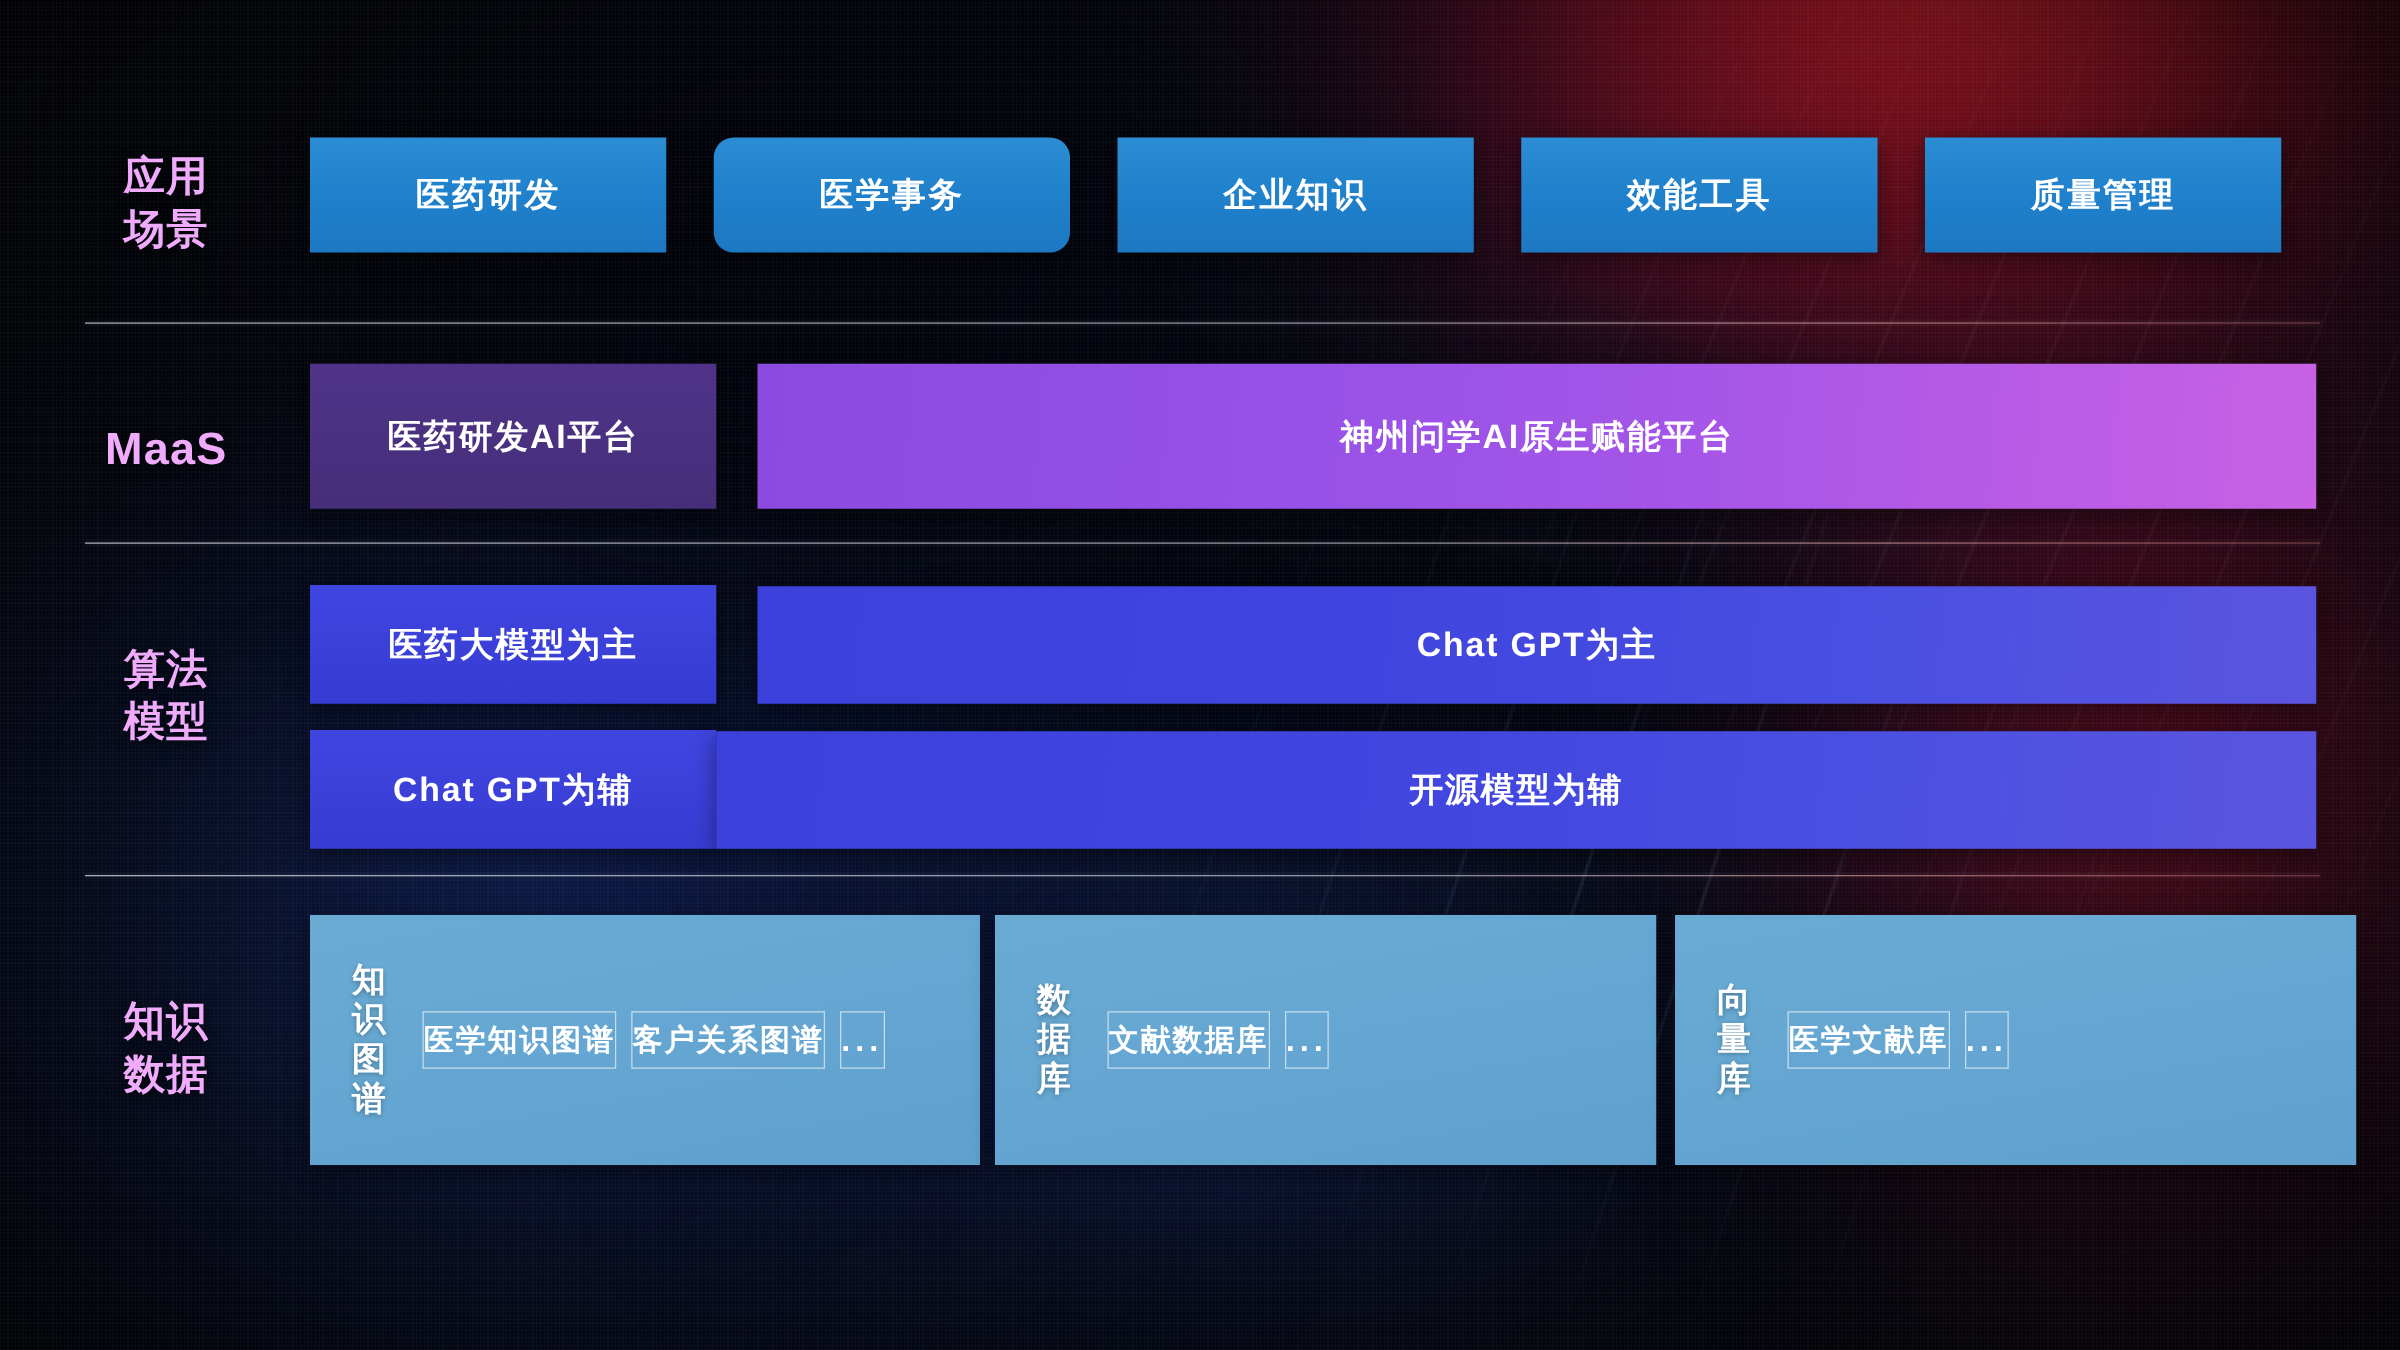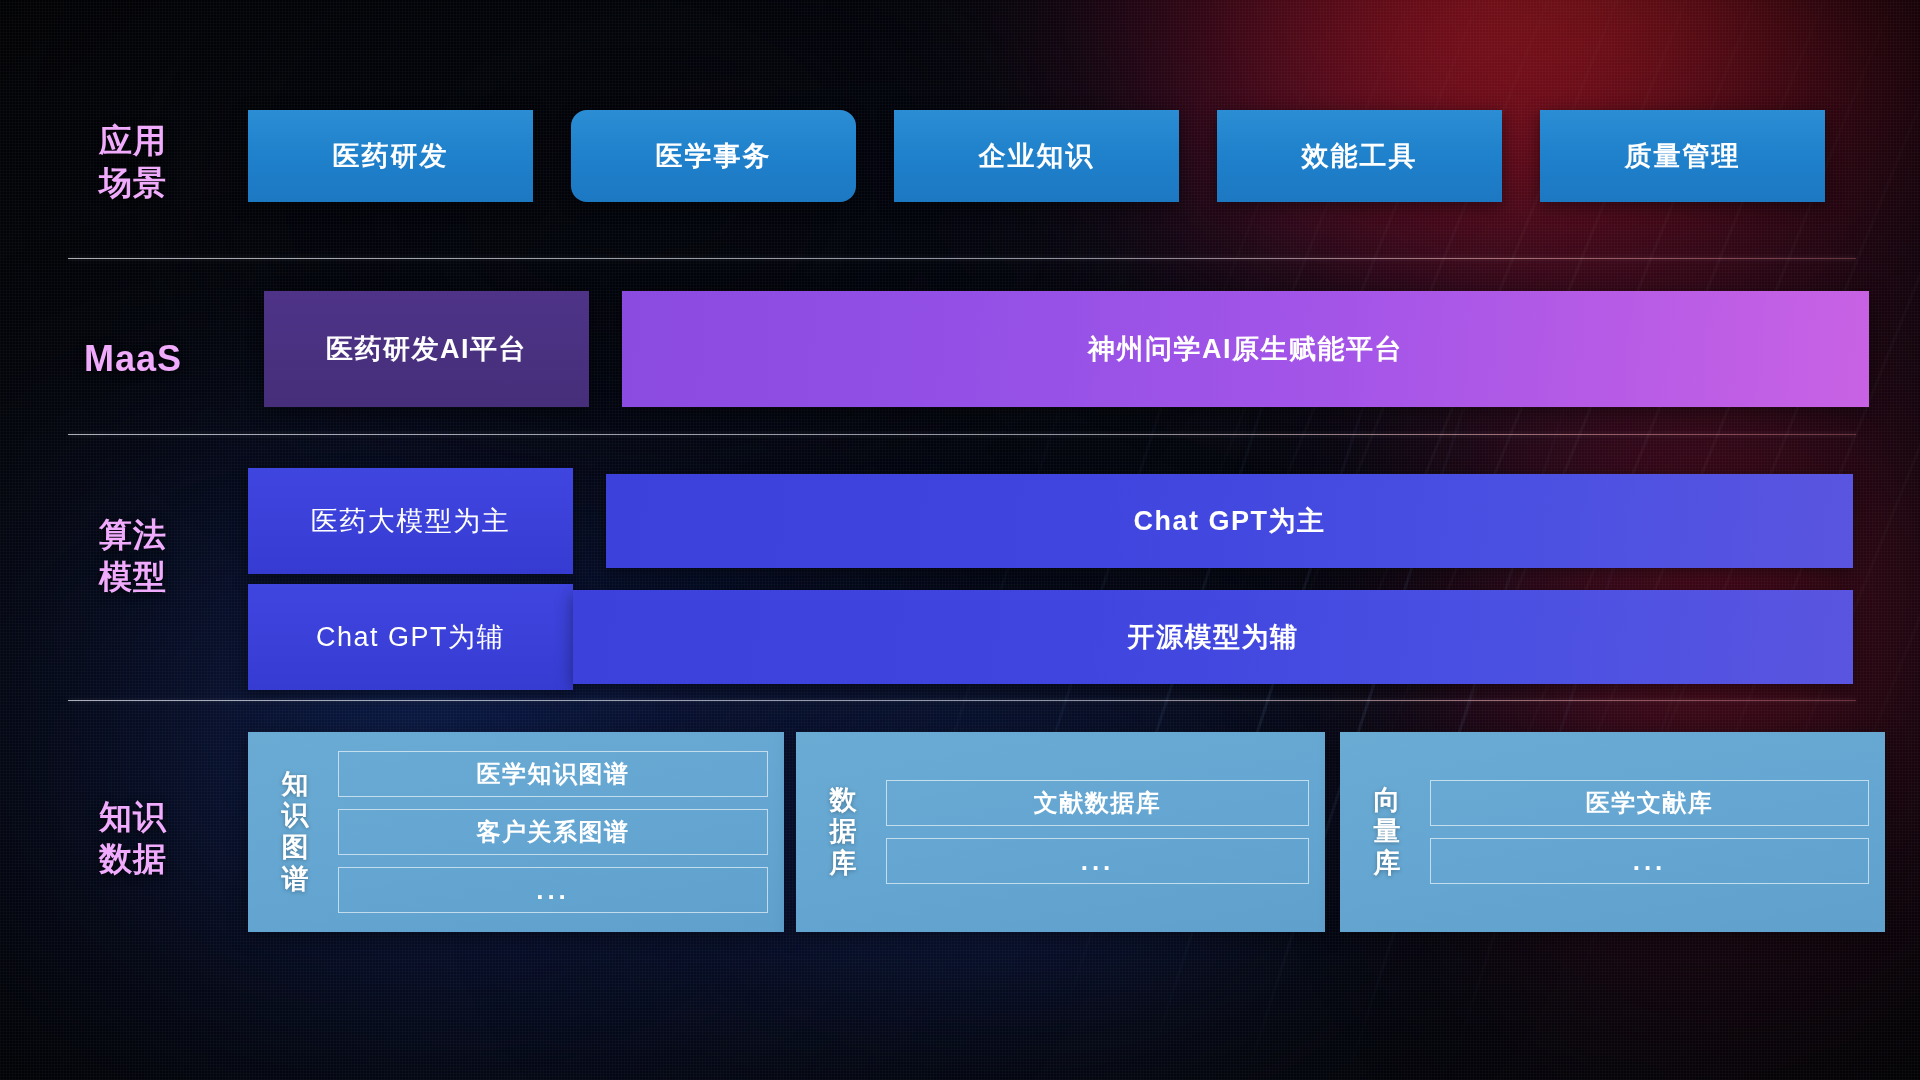--- a/index.html
+++ b/index.html
@@ -137,24 +137,24 @@
   .maas-right{
     height:116px;flex:1;
     background:linear-gradient(95deg,#8b4ae0 0%,#9450e6 28%,#a455e8 58%,#b95ce6 82%,#c862e4 100%);
     display:flex;align-items:center;justify-content:center;
     color:#fff;font-size:27px;font-weight:bold;letter-spacing:1.5px;
     box-shadow:0 4px 18px rgba(0,0,0,.4);
   }
 
   
   .algo-left{
-    width:325px;height:106px;
+    width:325px;height:95px;
     background:linear-gradient(180deg,#3f45df 0%,#3a40d8 55%,#363cd2 100%);
     display:flex;align-items:center;justify-content:center;
-    color:#fff;font-size:27px;font-weight:normal;letter-spacing:1.5px;
+    color:#fff;font-size:27px;font-weight:bold;letter-spacing:1.5px;
     box-shadow:0 4px 16px rgba(0,0,0,.45);
   }
   .algo-right{
     height:94px;flex:1;
     background:linear-gradient(96deg,#3b41da 0%,#3f45de 40%,#4a50e2 72%,#5a55e0 100%);
     display:flex;align-items:center;justify-content:center;
     color:#fff;font-size:27px;font-weight:bold;letter-spacing:1.5px;
     box-shadow:0 4px 16px rgba(0,0,0,.4);
   }
 
@@ -165,21 +165,21 @@
     display:flex;align-items:center;
     padding:0 16px;
     box-shadow:0 4px 18px rgba(0,0,0,.4);
   }
   .kd-title{
     width:62px;flex:0 0 62px;
     color:#fff;font-size:27px;font-weight:bold;line-height:1.17;
     text-align:center;white-space:pre-line;
     text-shadow:0 1px 4px rgba(0,0,0,.3);
   }
-  .kd-items{flex:1;display:flex;flex-direction:column;gap:12px;padding-left:12px;}
+  .kd-items{flex:1;display:flex;flex-direction:row;gap:12px;padding-left:12px;}
   .kd-item{
     height:44px;
     border:1px solid rgba(255,255,255,.62);
     display:flex;align-items:center;justify-content:center;
     color:#fff;font-size:24px;font-weight:bold;letter-spacing:1.5px;
   }
   .kd-item.dots{font-size:26px;letter-spacing:4px;font-weight:bold;}
 </style>
 </head>
 <body>
@@ -216,21 +216,21 @@
     </div>
     <div class="app-box" style="width:285px;">
       <span>质量管理</span>
     </div>
   </div>
 
   <div class="divider" style="top:258px;"></div>
 
   <div class="tier-label" style="left:58px;top:336px;font-size:36px;">MaaS</div>
 
-  <div class="row" style="left:264px;top:291px;width:1605px;gap:33px;align-items:flex-end;">
+  <div class="row" style="left:248px;top:291px;width:1605px;gap:33px;align-items:flex-end;">
     <div class="maas-left">
       <span>医药研发AI平台</span>
     </div>
     <div class="maas-right">
       <span>神州问学AI原生赋能平台</span>
     </div>
   </div>
 
   <div class="divider" style="top:434px;"></div>
 

